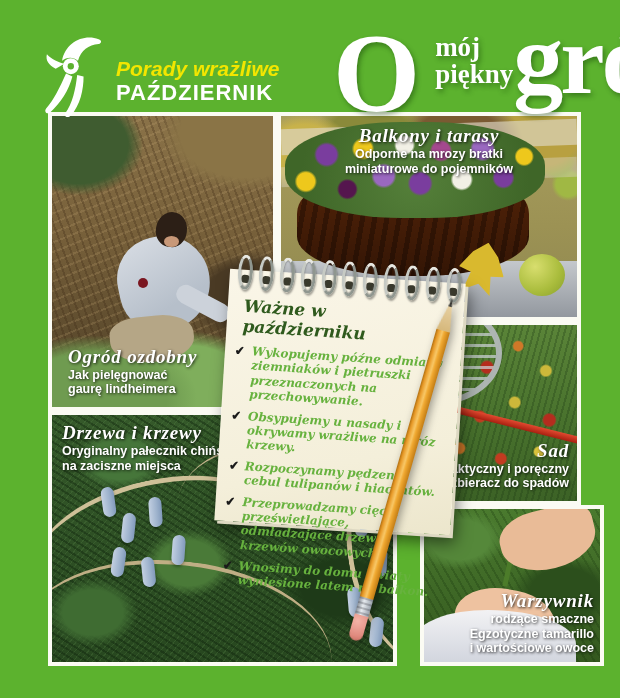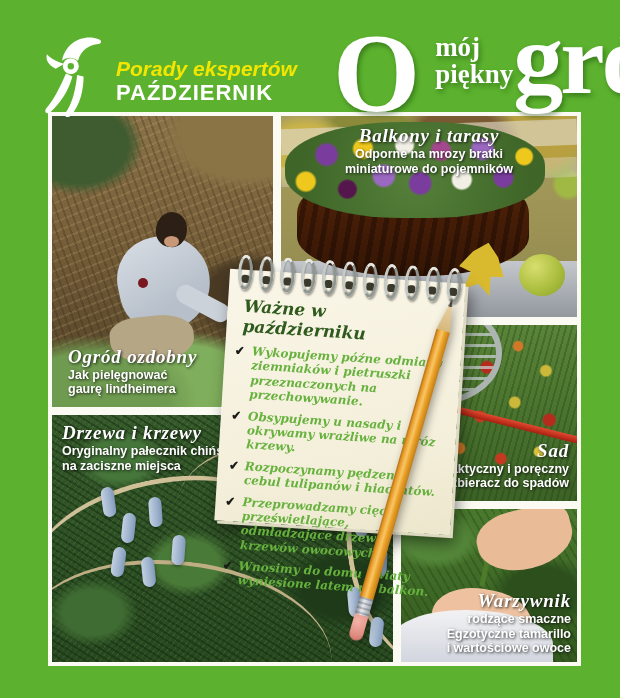--- a/index.html
+++ b/index.html
@@ -114,21 +114,21 @@
       repeating-linear-gradient(32deg,rgba(10,30,8,.35) 0 2px,transparent 2px 6px),
       repeating-linear-gradient(-50deg,rgba(110,160,90,.18) 0 1px,transparent 1px 5px),
       linear-gradient(180deg,#35592a,#27471f);}
   .t-branch1{left:-24px;top:64px;width:270px;height:150px;border-top:5px solid #cfc098;border-radius:50%;transform:rotate(-12deg);}
   .t-branch2{left:120px;top:34px;width:270px;height:170px;border-top:4px solid #c4b48c;border-radius:50%;transform:rotate(18deg);}
   .t-branch3{left:-30px;top:146px;width:310px;height:170px;border-top:4px solid #bfae84;border-radius:50%;transform:rotate(6deg);}
   .t-branch4{left:296px;top:16px;width:160px;height:240px;border-left:5px solid #cfc098;border-radius:50%;transform:rotate(-10deg);}
   .pod{position:absolute;width:13px;height:30px;border-radius:7px;
        background:linear-gradient(90deg,#c3d0e2,#9db2cc 60%,#8199ba);box-shadow:0 2px 3px rgba(0,20,0,.35);}
 
-  .photo-vegetable{left:397px;top:505px;width:184px;height:161px;
+  .photo-vegetable{left:420px;top:505px;width:184px;height:161px;
     background-color:#3f6828;
     background-image:
       radial-gradient(60px 40px at 20% 20%,#55883a 0 50%,transparent 75%),
       radial-gradient(70px 50px at 80% 55%,#2c4f1c 0 50%,transparent 75%),
       radial-gradient(55px 40px at 45% 80%,#4e7c32 0 50%,transparent 75%),
       repeating-linear-gradient(60deg,rgba(20,50,10,.25) 0 2px,transparent 2px 7px),
       linear-gradient(180deg,#4a7a2e,#34581f);}
   .v-stem{left:86px;top:4px;width:5px;height:74px;background:#4c7c2a;transform:rotate(12deg);}
   .v-hand-top{right:4px;top:0;width:96px;height:60px;background:#e9bb97;border-radius:40% 30% 50% 50%;transform:rotate(-14deg);}
   .v-hand-bottom{left:30px;top:80px;width:100px;height:66px;background:#eec2a0;border-radius:50% 45% 40% 55%;transform:rotate(10deg);}
@@ -187,21 +187,21 @@
       <g fill="#ffffff">
         <path d="M30 36 C34 14 56 2 76 9 C80 10 80 14 76 15 C63 16 54 23 50 36 C44 31 36 31 30 36 Z"></path>
         <path d="M22 46 C13 42 9 35 11 28 C17 35 26 38 33 40 Z"></path>
         <circle cx="41" cy="43" r="10"></circle>
         <path d="M35 52 C27 70 19 86 10 96 C7 100 11 104 15 101 C28 90 39 72 43 56 Z"></path>
         <path d="M49 54 C47 72 43 90 34 102 C32 106 37 109 41 105 C53 92 57 72 57 56 Z"></path>
       </g>
       <circle cx="41" cy="43" r="4" fill="#5cb22e"></circle>
     </svg>
     <div class="badge-text">
-      <div class="badge-line1">Porady ekspertów</div>
+      <div class="badge-line1">Porady wrażliwe</div>
       <div class="badge-line2">PAŹDZIERNIK</div>
     </div>
   </div>
 
   <div class="masthead">
     <span class="mast-o">O</span>
     <span class="mast-col">
       <span class="mast-tagline">mój piękny</span>
       <span class="mast-rest">gród</span>
     </span>

